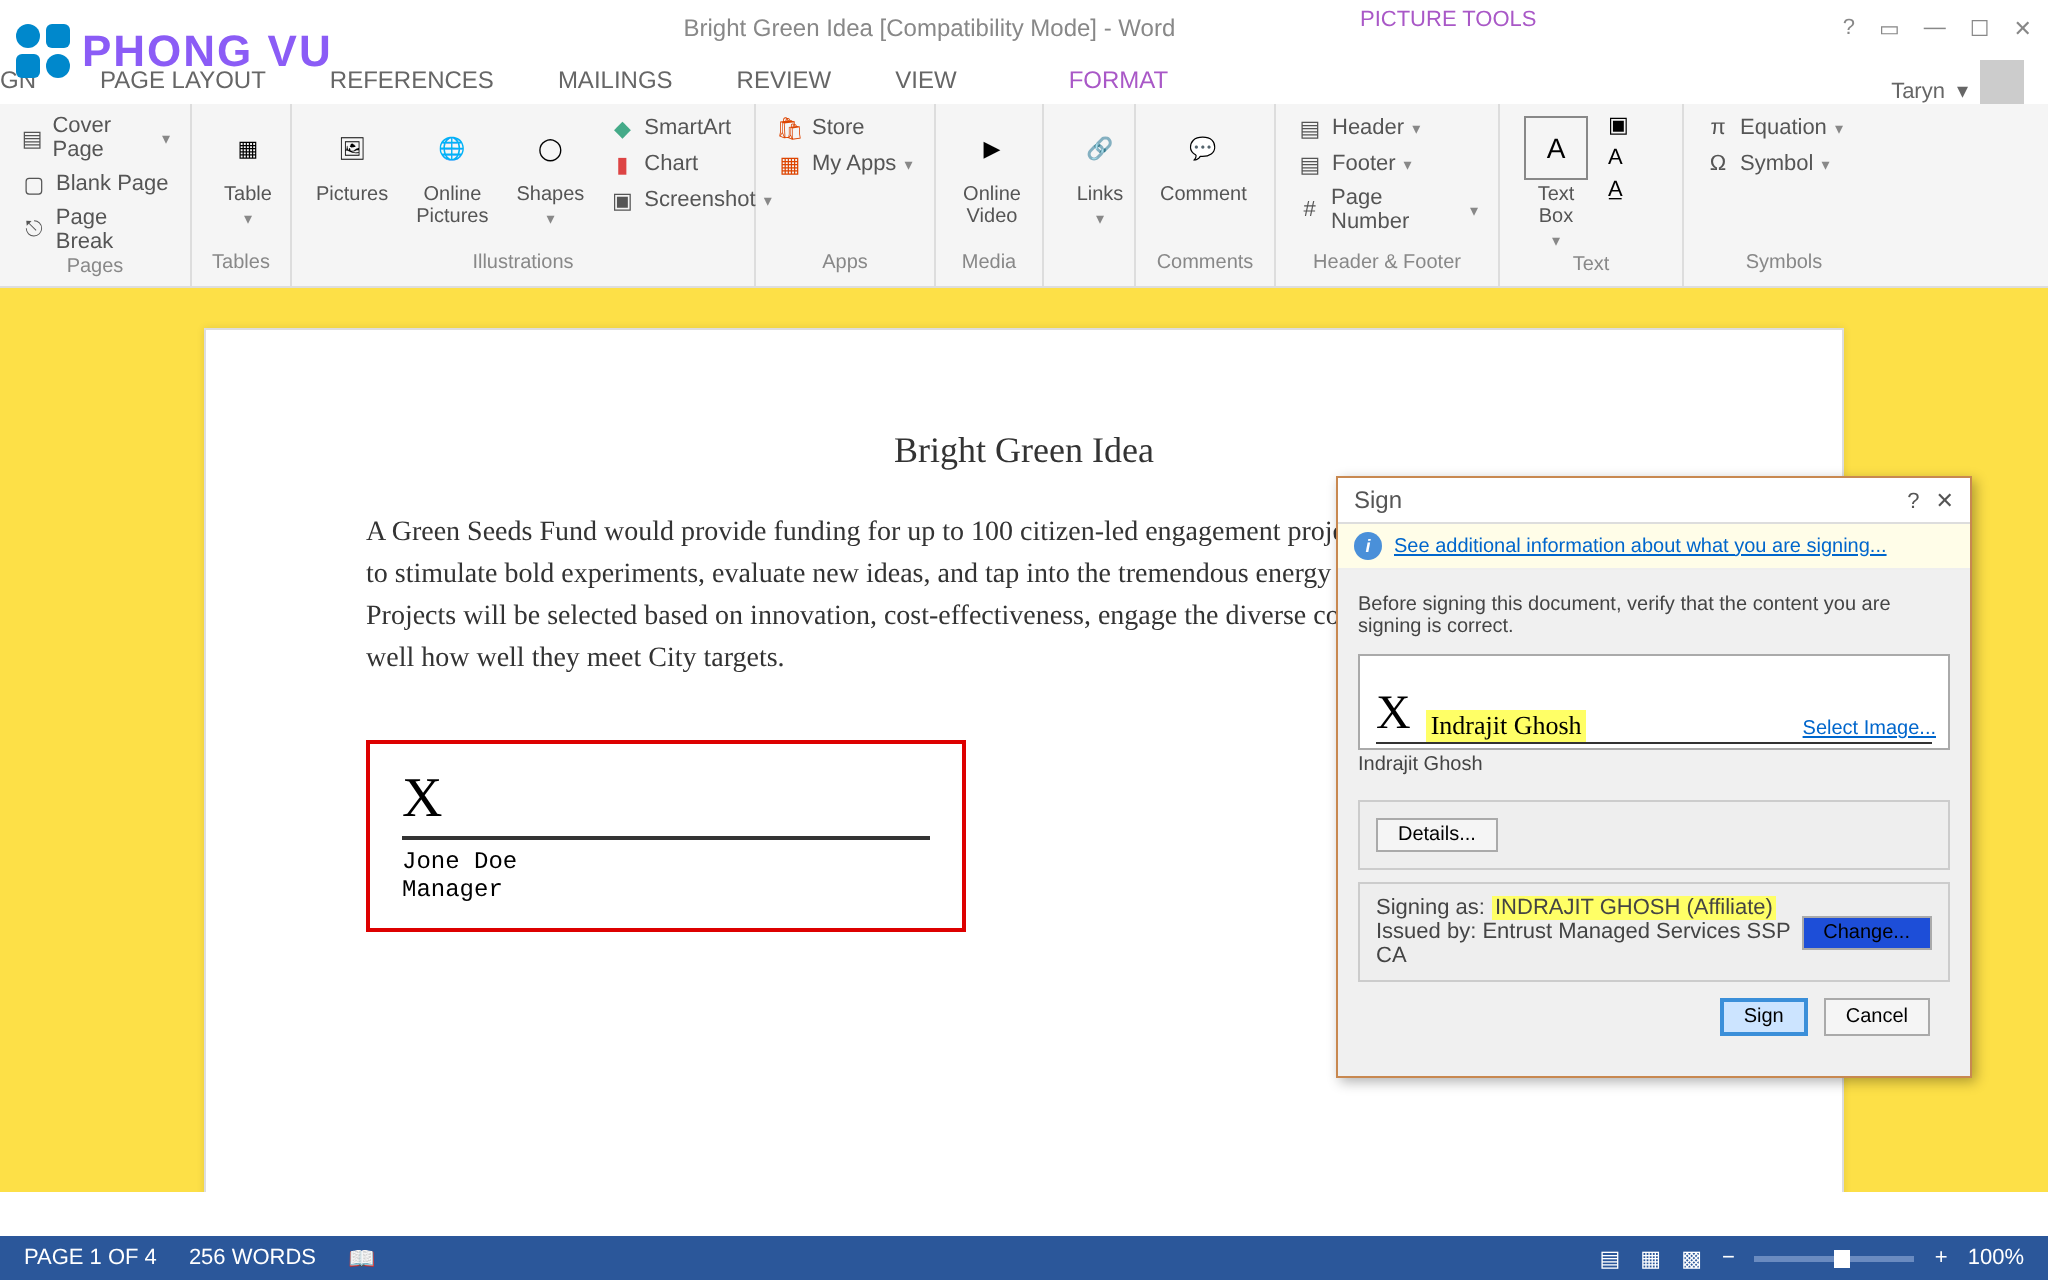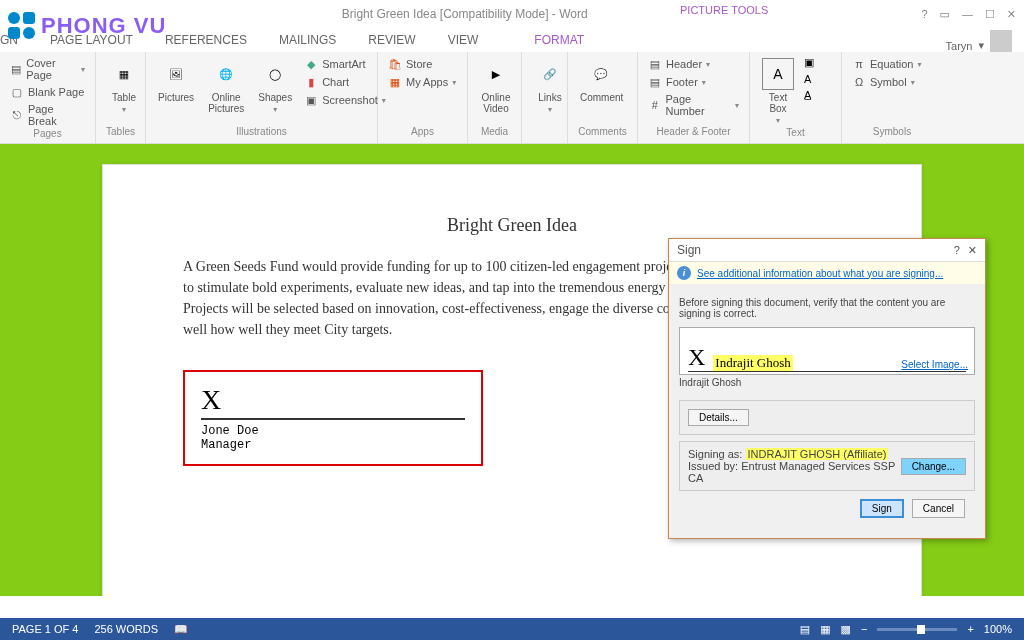--- a/index.html
+++ b/index.html
@@ -23,21 +23,21 @@
 .vitem .lbl{font-size:10px;color:#555;text-align:center;}
 .sitem{display:flex;align-items:center;gap:4px;padding:1px 2px;cursor:pointer;font-size:10px;color:#555;}
 .sitem .icn-s{width:14px;height:14px;display:inline-flex;align-items:center;justify-content:center;}
 .stack{display:flex;flex-direction:column;gap:2px;}
 .logo-overlay{position:absolute;left:8px;top:12px;display:flex;align-items:center;gap:6px;z-index:50;}
 .logo-overlay .dots{display:grid;grid-template-columns:repeat(2,12px);gap:3px;}
 .logo-overlay .dots span{width:12px;height:12px;background:#0088cc;border-radius:3px;}
 .logo-overlay .dots span:nth-child(1){border-radius:50%;}
 .logo-overlay .dots span:nth-child(4){border-radius:50%;}
 .logo-overlay .txt{color:#8b5cf6;font-size:22px;font-weight:700;letter-spacing:1px;}
-.doc-area{background:#84cc16;height:452px;position:relative;padding:20px 100px 0 100px;overflow:hidden;}
+.doc-area{background:#fde047;height:452px;position:relative;padding:20px 100px 0 100px;overflow:hidden;}
 .page{background:#fff;border:1px solid #ddd;width:820px;height:500px;margin:0 auto;padding:50px 80px;box-shadow:0 0 4px rgba(0,0,0,0.1);}
 .doc-title{text-align:center;font-family:'Times New Roman',serif;font-size:18px;margin-bottom:20px;color:#333;}
 .doc-body{font-family:'Times New Roman',serif;font-size:14px;line-height:1.5;color:#333;margin-bottom:30px;}
 .sig-box{border:2px solid #d00;width:300px;padding:12px 16px;}
 .sig-box .X-line{font-size:28px;font-family:'Times New Roman',serif;border-bottom:2px solid #333;padding-bottom:2px;margin-bottom:4px;}
 .sig-box .sig-name,.sig-box .sig-title{font-family:Liberation Mono, monospace;font-size:12px;}
 .dialog{position:absolute;left:668px;top:238px;width:318px;background:#f0f0f0;border:1px solid #c88850;box-shadow:2px 2px 6px rgba(0,0,0,0.3);z-index:100;}
 .dlg-title{background:#fff;padding:4px 8px;display:flex;justify-content:space-between;align-items:center;border-bottom:1px solid #ddd;}
 .dlg-title .t{font-size:12px;color:#555;}
 .dlg-title .ctrls span{margin-left:8px;cursor:pointer;color:#555;}
@@ -48,21 +48,21 @@
 .dlg-body .hint{font-size:10px;color:#444;margin-bottom:8px;}
 .sig-input-box{background:#fff;border:1px solid #aaa;padding:16px 8px 2px 8px;margin-bottom:2px;position:relative;}
 .sig-input-box .row{display:flex;align-items:flex-end;gap:8px;border-bottom:1px solid #333;}
 .sig-input-box .X{font-size:24px;font-family:'Times New Roman',serif;}
 .sig-input-box .typed{font-family:'Times New Roman',serif;font-size:13px;background:#ffff66;padding:0 2px;}
 .sig-input-box .sel-img{position:absolute;right:6px;bottom:4px;color:#0066cc;font-size:10px;text-decoration:underline;cursor:pointer;}
 .signer-below{font-size:10px;color:#444;margin-bottom:12px;}
 .detail-row{background:#eee;border:1px solid #ccc;padding:8px;display:flex;justify-content:space-between;align-items:center;margin-bottom:6px;}
 .detail-row .txt{font-size:10px;color:#444;}
 .btn{background:#f5f5f5;border:1px solid #aaa;padding:2px 10px;font-size:10px;cursor:pointer;}
-.btn.hl{background:#7dd3fc;}
+.btn.hl{background:#1d4ed8;}
 .btn.primary{background:#cce4ff;border:2px solid #3b8fd9;}
 .sign-info{background:#eee;border:1px solid #ccc;padding:6px 8px;display:flex;justify-content:space-between;align-items:center;margin-bottom:8px;}
 .sign-info .kv{font-size:10px;color:#444;}
 .sign-info .kv .hl-txt{background:#ffff66;padding:0 2px;}
 .dlg-btns{display:flex;justify-content:flex-end;gap:8px;padding:0 10px 8px;}
 .status-bar{position:absolute;bottom:0;left:0;right:0;height:22px;background:#2b579a;color:#fff;display:flex;align-items:center;padding:0 12px;font-size:11px;justify-content:space-between;}
 .status-bar .left{display:flex;gap:16px;}
 .status-bar .right{display:flex;gap:10px;align-items:center;}
 .zoom-slider{width:80px;height:3px;background:#6a8bc0;position:relative;}
 .zoom-slider::after{content:'';position:absolute;left:50%;top:-3px;width:8px;height:9px;background:#fff;}

